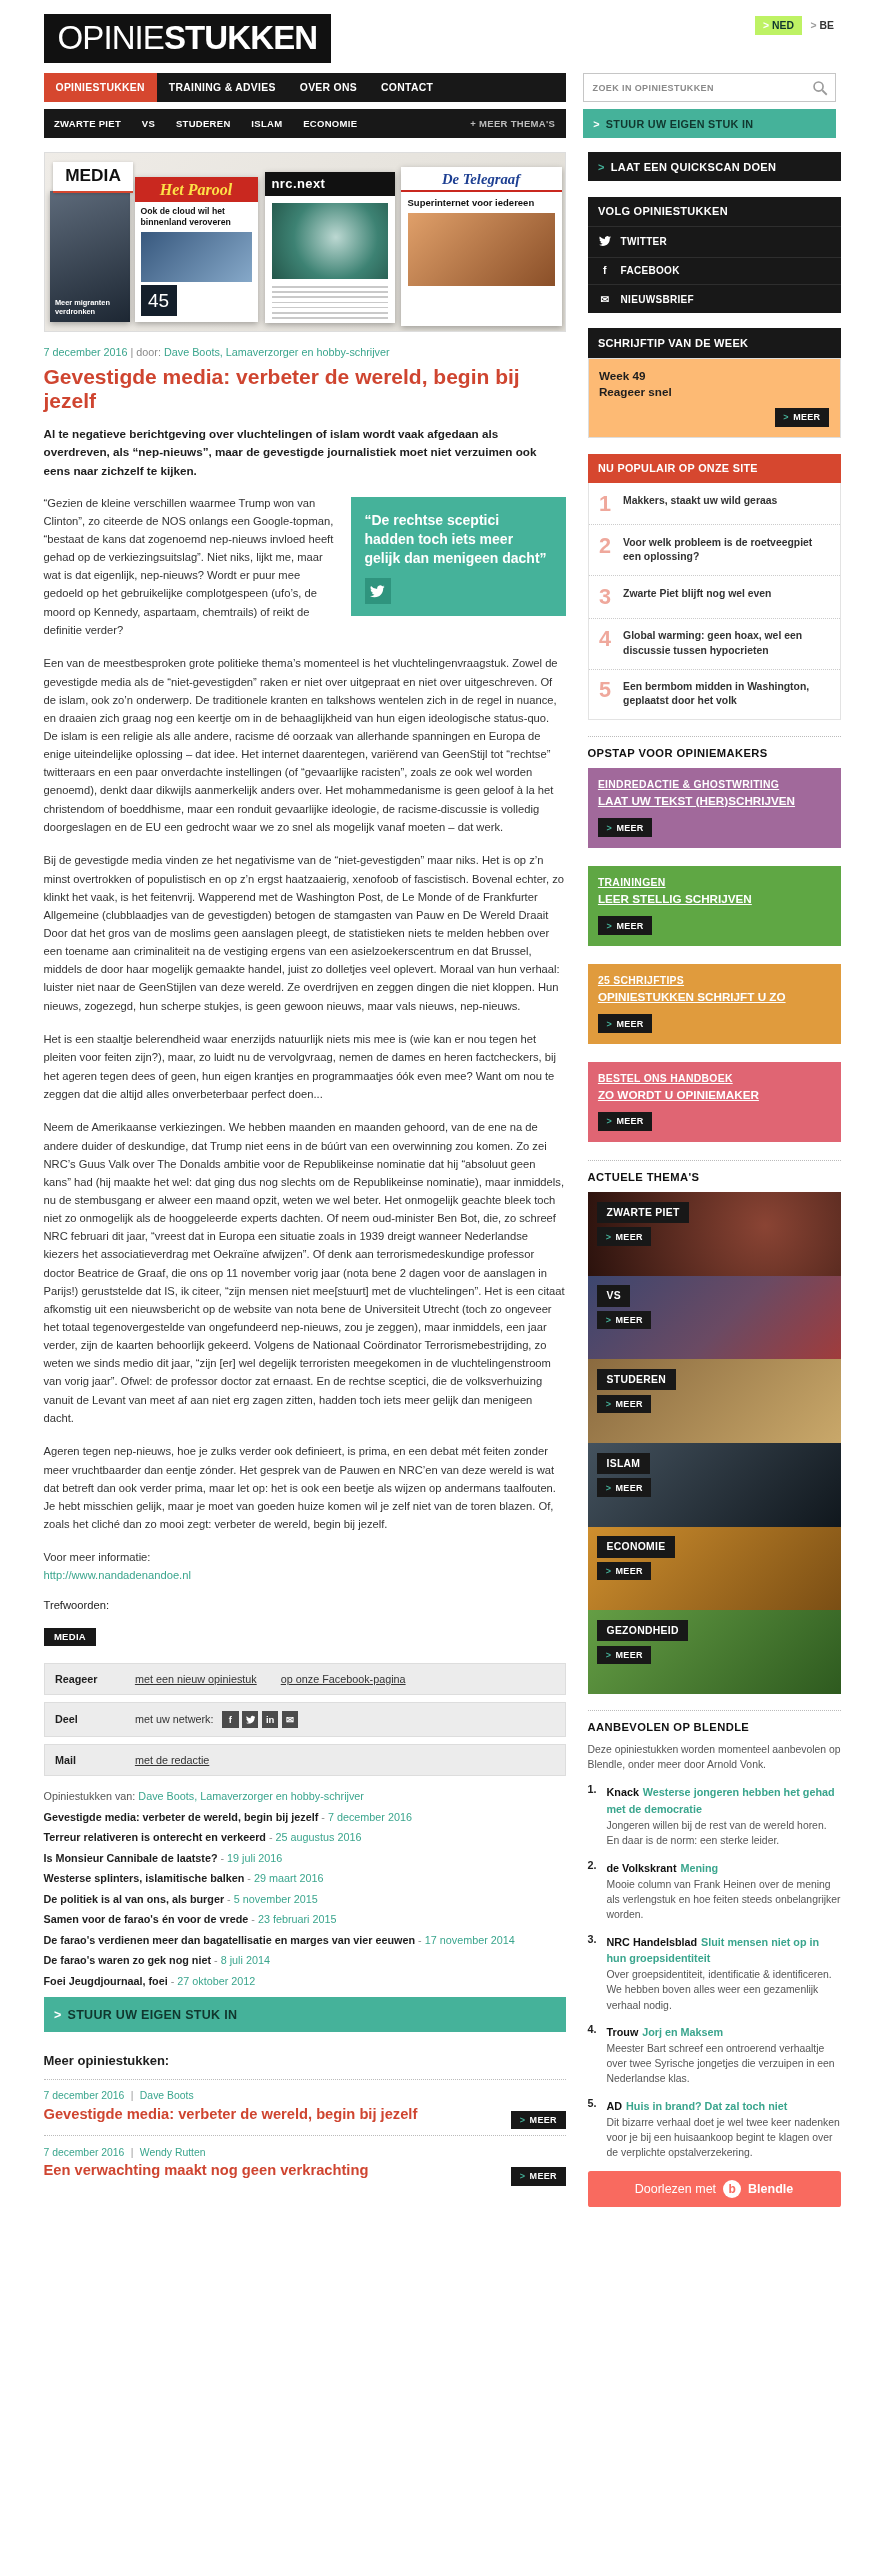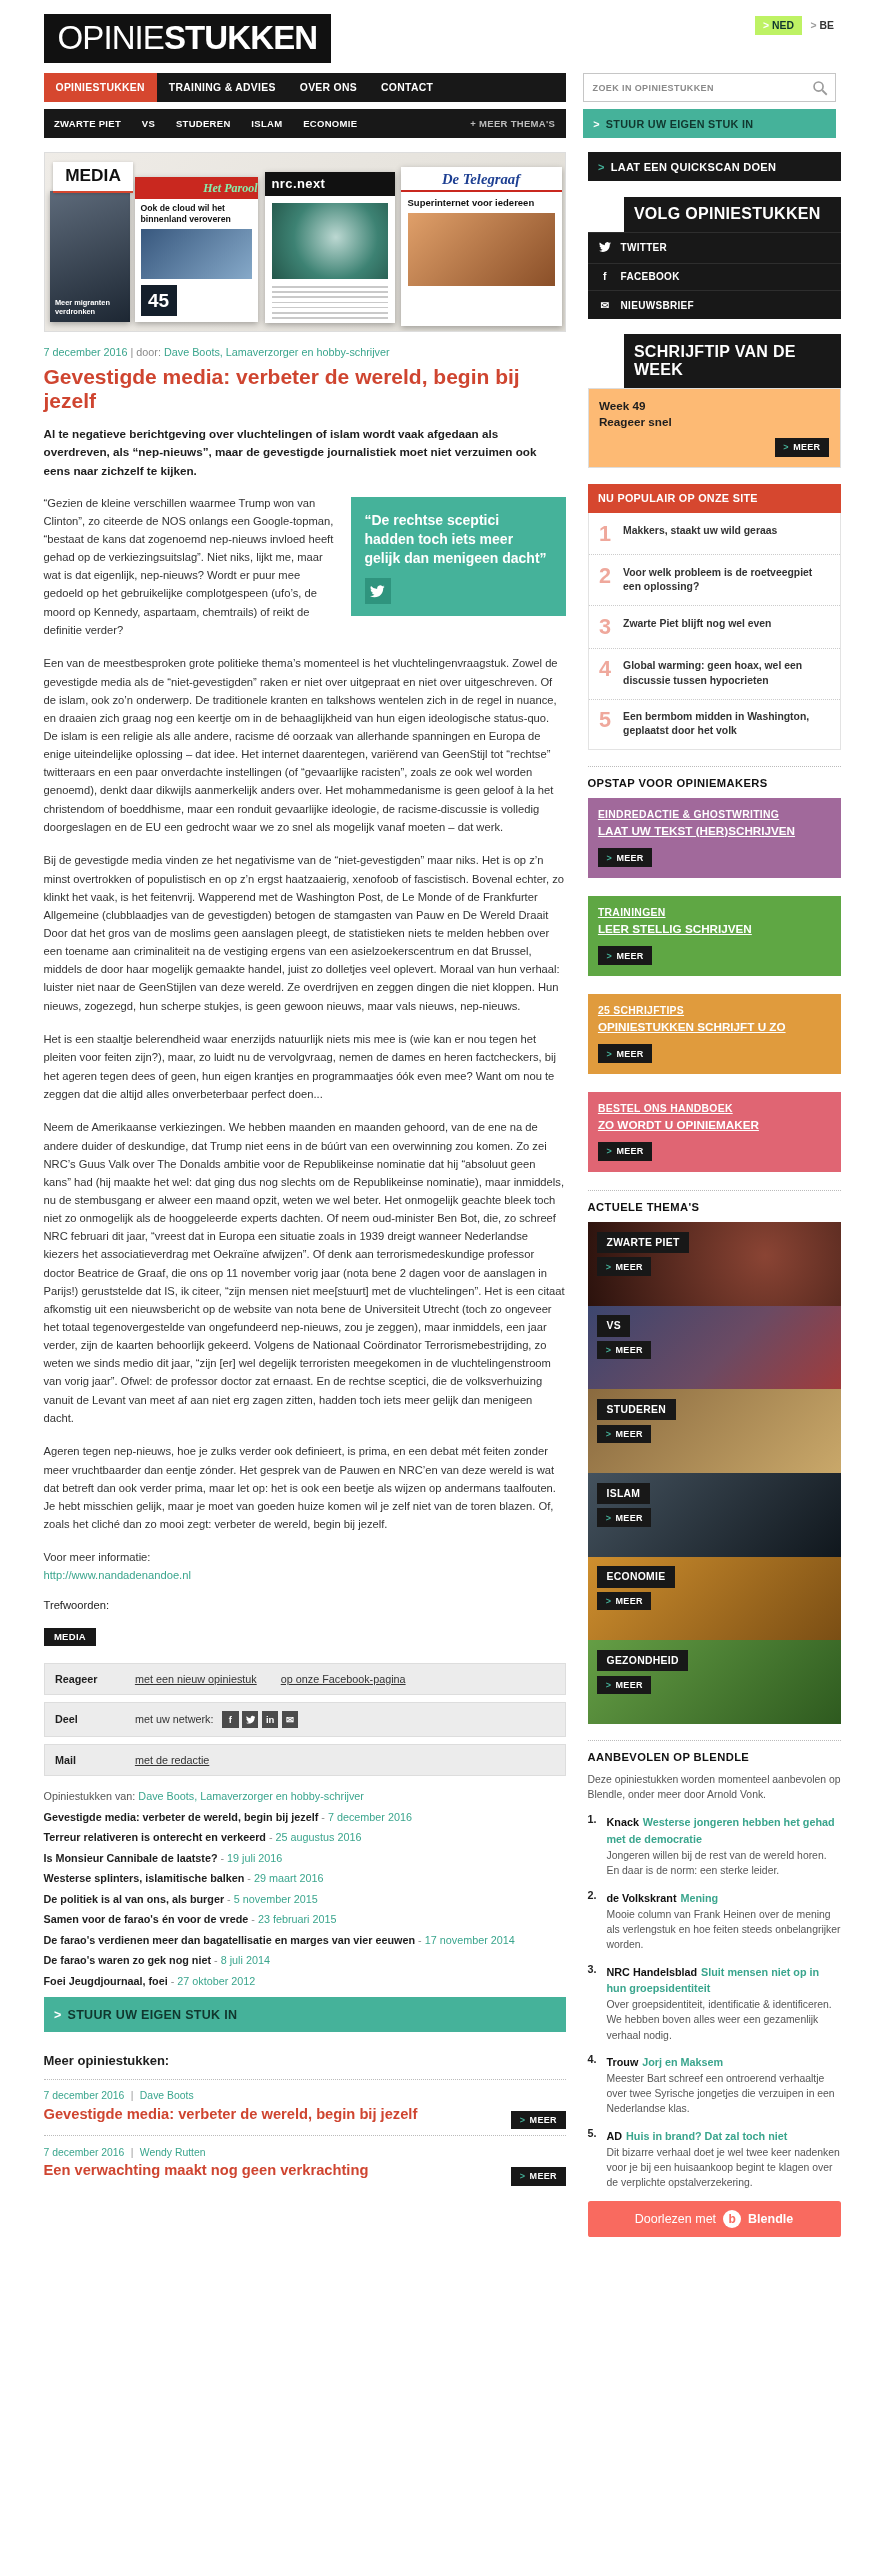--- a/index.html
+++ b/index.html
@@ -37,24 +37,24 @@
   
   .main-grid { display:grid; grid-template-columns:522px 253px; column-gap:22px; margin-top:14px; align-items:start; }
 
   
   .hero { position:relative; height:180px; background:linear-gradient(135deg,#efece7,#e0ddd6); border:0.9px solid #ddd; overflow:hidden; }
   .media-tag { position:absolute; top:8.7px; left:8.7px; background:#fff; padding:3.5px 12px 5.2px; font-size:17.3px; font-weight:800; color:#111; border-bottom:2.6px solid #d6472f; box-shadow:0 0.9px 3.5px rgba(0,0,0,.25); z-index:6; }
   .paper { position:absolute; background:#fff; box-shadow:0 1.7px 6px rgba(0,0,0,.3); overflow:hidden; }
   .p-left { left:5.2px; top:38px; width:80px; height:131px; background:linear-gradient(160deg,#5d6a7a,#1d2733); }
   .p-left .caption { position:absolute; bottom:5.2px; left:5.2px; right:5.2px; color:#fff; font-size:7.4px; font-weight:700; line-height:1.3; }
   .p-parool { left:90px; top:24px; width:123px; height:145px; }
-  .mast-parool { background:#c9281f; color:#86efac; font-family:"Liberation Serif", serif; font-style:italic; font-weight:700; font-size:12px; text-align:right; padding:3.5px 0; }
+  .mast-parool { background:#c9281f; color:#fde047; font-family:"Liberation Serif", serif; font-style:italic; font-weight:700; font-size:16px; text-align:center; padding:3.5px 0; }
   .p-parool .headline { font-size:8.7px; font-weight:800; padding:4.3px 6px 3.5px; line-height:1.25; color:#111; }
   .p-parool .photo { height:50px; margin:0 6px; background:linear-gradient(135deg,#38587e,#86a9c9); }
-  .num-box { position:absolute; left:6px; bottom:6px; width:36px; height:31px; background:#141f2b; color:#fff; font-size:19px; font-weight:700; display:flex; align-items:center; justify-content:center; }
+  .num-box { position:absolute; left:6px; bottom:6px; width:36px; height:31px; background:#141f2b; color:#fff; font-size:19px; font-weight:400; display:flex; align-items:center; justify-content:center; }
   .p-nrc { left:220px; top:19px; width:130px; height:151px; }
   .mast-nrc { background:#111; color:#fff; font-weight:800; font-size:13px; padding:4.3px 7px; letter-spacing:0.4px; }
   .p-nrc .photo { height:76px; margin:7px; background:radial-gradient(circle at 55% 45%, #bcd8d2 0%, #3d8273 55%, #24564a 100%); }
   .fake-lines { height:36px; margin:0 7px; background:repeating-linear-gradient(#c9c9c9 0 1.7px, transparent 1.7px 5.2px); }
   .p-tele { left:356px; top:14px; width:161px; height:159px; }
   .mast-tele { color:#1d3f92; font-family:"Liberation Serif", serif; font-style:italic; font-weight:700; font-size:14.7px; text-align:center; padding:4.3px 0 1.7px; border-bottom:2.6px solid #c9281f; }
   .p-tele .headline { font-size:9.5px; font-weight:800; padding:5.2px 7px 4.3px; line-height:1.25; color:#111; }
   .p-tele .photo { height:73px; margin:0 7px; background:linear-gradient(135deg,#e0a06a,#8a4f28); }
 
   
@@ -99,21 +99,21 @@
   .mp-entry .btn-meer { position:absolute; right:0; top:31px; }
 
   
   .btn-meer { display:inline-flex; align-items:center; background:#181818; color:#fff; font-size:9px; font-weight:800; padding:4.3px 8.7px; letter-spacing:0.3px; }
   .btn-meer::before { content:">"; color:#45b29a; margin-right:4.3px; }
 
   
   aside section { margin-bottom:15.6px; }
   .btn-black { background:#181818; height:29px; display:flex; align-items:center; color:#fff; font-size:11px; font-weight:800; padding:0 10.4px; letter-spacing:0.3px; margin-bottom:15.6px; }
   .btn-black::before { content:">"; color:#45b29a; margin-right:6px; }
-  .side-bar-header { background:#181818; color:#fff; font-size:16px; font-weight:800; padding:8.7px 10.4px; letter-spacing:0.3px;margin-left:36px; }
+  .side-bar-header { background:#181818; color:#fff; font-size:11px; font-weight:800; padding:8.7px 10.4px; letter-spacing:0.3px; }
   .follow-row { background:#181818; border-top:0.9px solid #2e2e2e; color:#fff; display:flex; align-items:center; gap:8.7px; padding:7.8px 10.4px; font-size:10px; font-weight:800; letter-spacing:0.3px; }
   .follow-row .fi { width:14px; text-align:center; font-size:10.4px; }
   .follow-row .fi svg { width:12px; height:12px; }
   .schrijftip-body { background:#fdba74; border:0.9px solid #ddd; padding:10.4px; overflow:hidden; }
   .week { font-size:11.7px; font-weight:800; margin-bottom:2.6px; color:#1e1e1e; }
   .tipline { font-size:11.7px; font-weight:800; color:#1e1e1e; margin-bottom:10.4px; }
   .schrijftip-body .btn-meer { float:right; }
   .popular-header { background:#d6472f; color:#fff; font-size:10.8px; font-weight:800; padding:8.7px 10.4px; letter-spacing:0.3px; }
   .popular-list { border:0.9px solid #e3e3e3; border-top:0; }
   .pop-item { display:flex; gap:9.5px; padding:10.4px; border-bottom:0.9px dotted #ccc; align-items:flex-start; }

